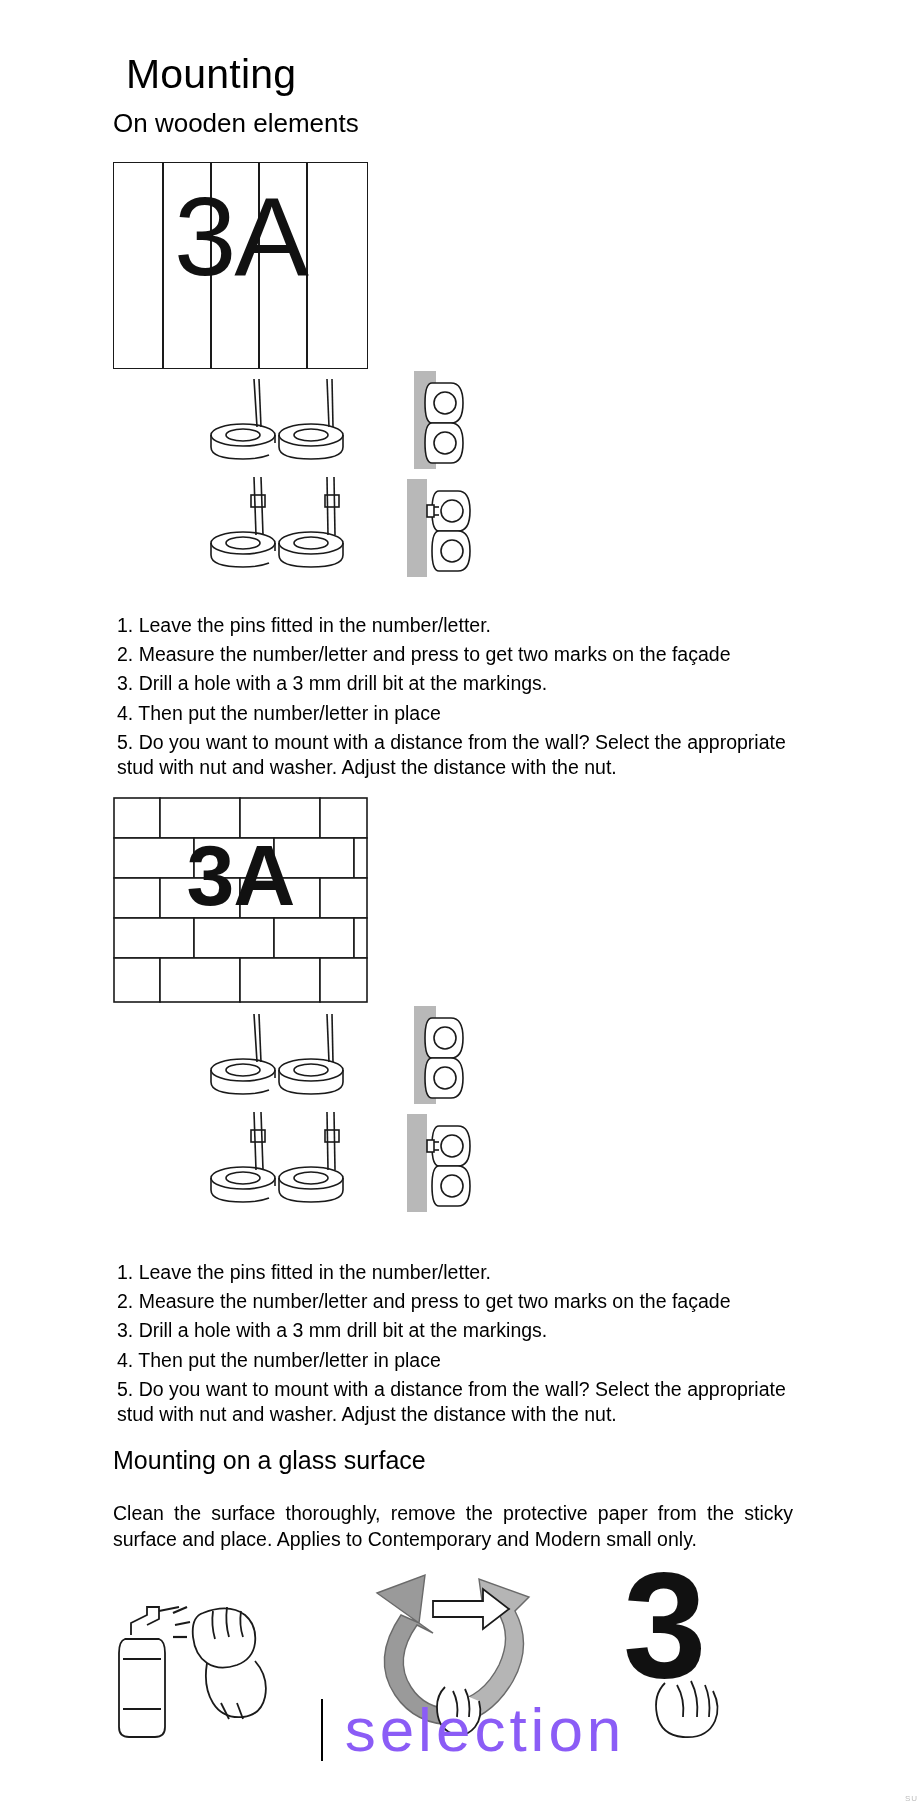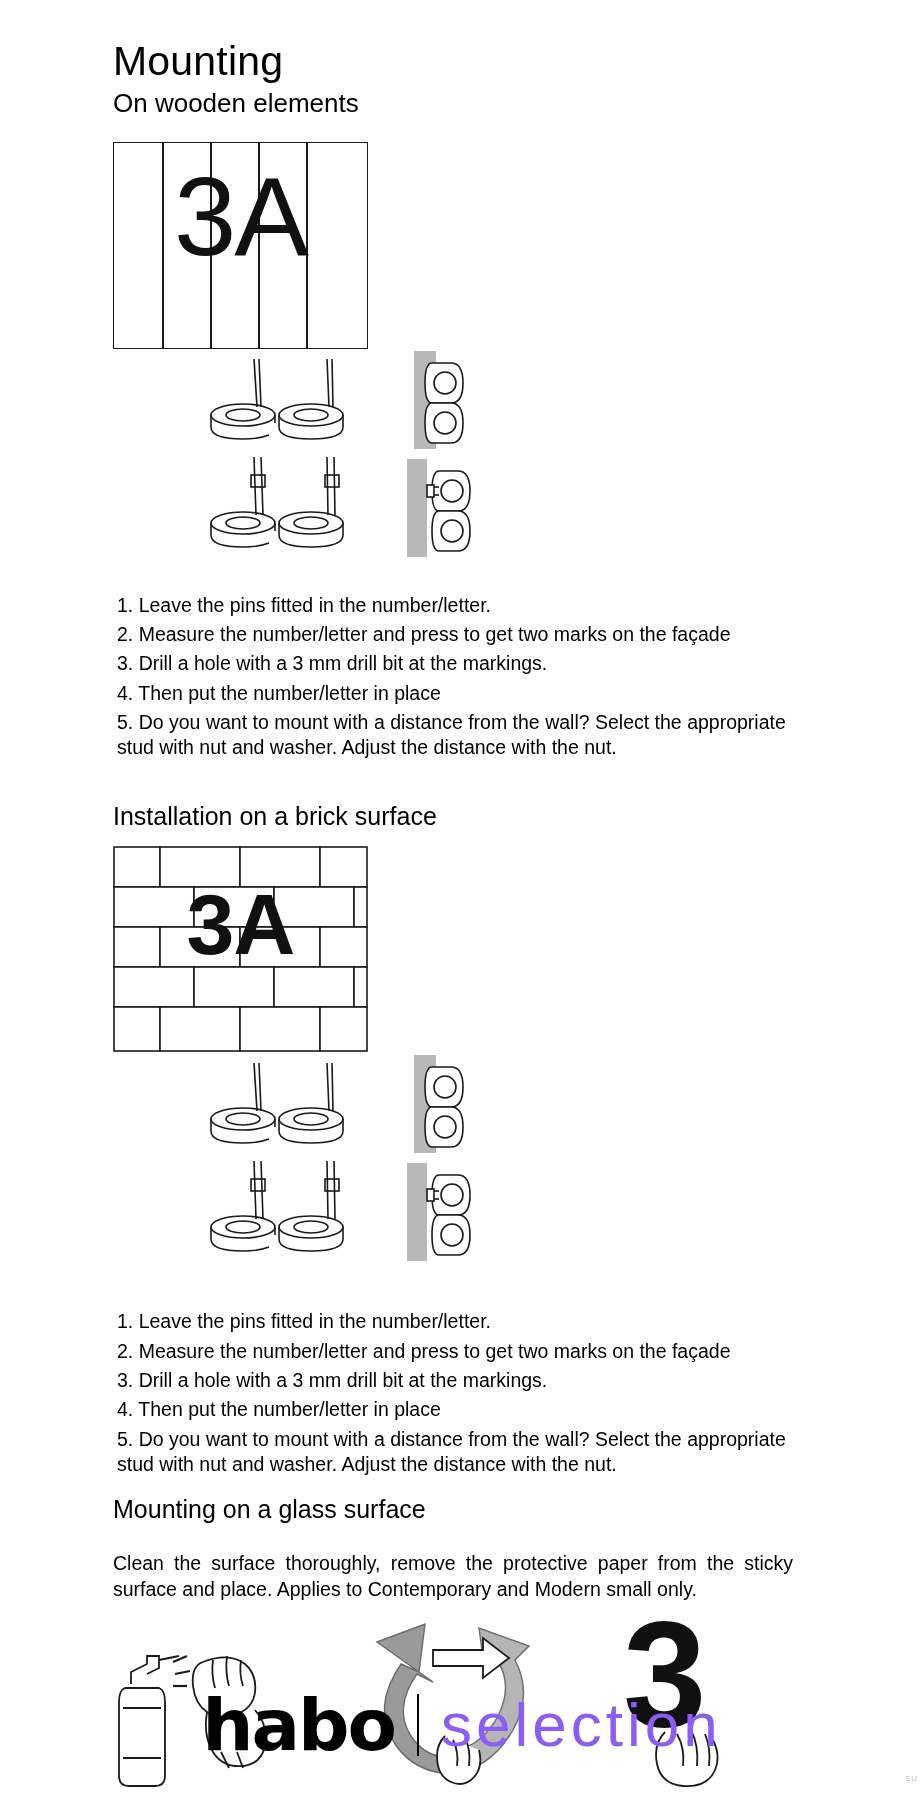--- a/index.html
+++ b/index.html
@@ -18,21 +18,21 @@
   .page {
     position: relative;
     width: 924px;
     height: 1803px;
     box-sizing: border-box;
     padding: 40px 105px 0 113px;
   }
   h1.title {
     font-size: 41px;
     font-weight: 400;
-    margin: 0;
+    margin: 13px;
     line-height: 1.05;
     letter-spacing: 0.2px;
   }
   h2.subtitle {
     font-size: 26px;
     font-weight: 400;
     margin: 6px 0 0 0;
     line-height: 1.1;
   }
   h2.section-title {
@@ -137,21 +137,21 @@
     font-family: Liberation Sans, sans-serif;
     font-weight: 300;
     font-size: 62px;
     letter-spacing: 4px;
     line-height: 1;
     color: #8b5cf6;
   }
   .corner-mark {
     position: absolute;
     right: 6px;
-    bottom: 20px;
+    bottom: 0;
     font-size: 8px;
     color: #bdbdbd;
     letter-spacing: 1px;
   }
 </style>
 </head>
 <body>
 
 <div class="page">
 
@@ -228,21 +228,20 @@
   </div>
 
   <ul class="steps" style="margin-top:18px;">
     <li>1. Leave the pins fitted in the number/letter.</li>
     <li>2. Measure the number/letter and press to get two marks on the façade</li>
     <li>3. Drill a hole with a 3 mm drill bit at the markings.</li>
     <li>4. Then put the number/letter in place</li>
     <li>5. Do you want to mount with a distance from the wall? Select the appropriate stud with nut and washer. Adjust the distance with the nut.</li>
   </ul>
 
-  <h2 class="section-title" style="margin-top:42px;">Installation on a brick surface</h2>
 
   <div class="figure-row" style="margin-top:16px;">
     <div class="brick-panel">
       <svg width="255" height="207" viewBox="0 0 255 207">
         <g fill="#ffffff" stroke="#1a1a1a" stroke-width="1.6">
           <rect x="1" y="1" width="46" height="40"></rect>
           <rect x="47" y="1" width="80" height="40"></rect>
           <rect x="127" y="1" width="80" height="40"></rect>
           <rect x="207" y="1" width="47" height="40"></rect>
 
@@ -385,20 +384,19 @@
       <g fill="#ffffff" stroke="#1a1a1a" stroke-width="1.8">
         <path d="M62 126 Q50 138 54 158 Q58 178 80 180 Q104 182 112 164 Q118 150 110 134"></path>
         <path d="M74 128 Q82 142 80 160"></path>
         <path d="M88 124 Q96 140 94 160"></path>
         <path d="M102 128 Q108 142 106 160"></path>
       </g>
     </svg>
   </div>
 
   <div class="footer">
-    <span class="brand-habo">habo</span>
     <span class="brand-divider"></span>
     <span class="brand-selection">selection</span>
   </div>
 
   <div class="corner-mark">SU</div>
 
 </div>
 
 </body></html>

